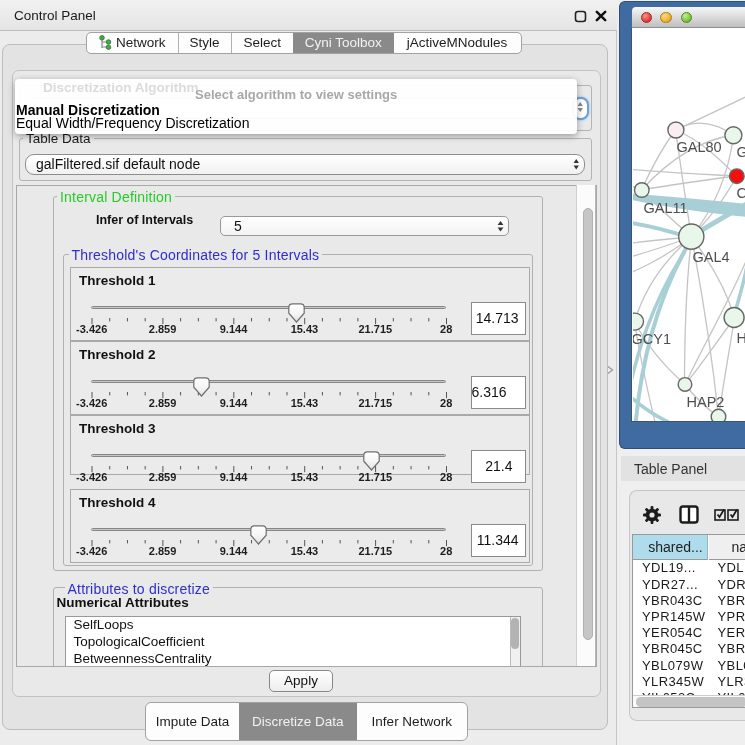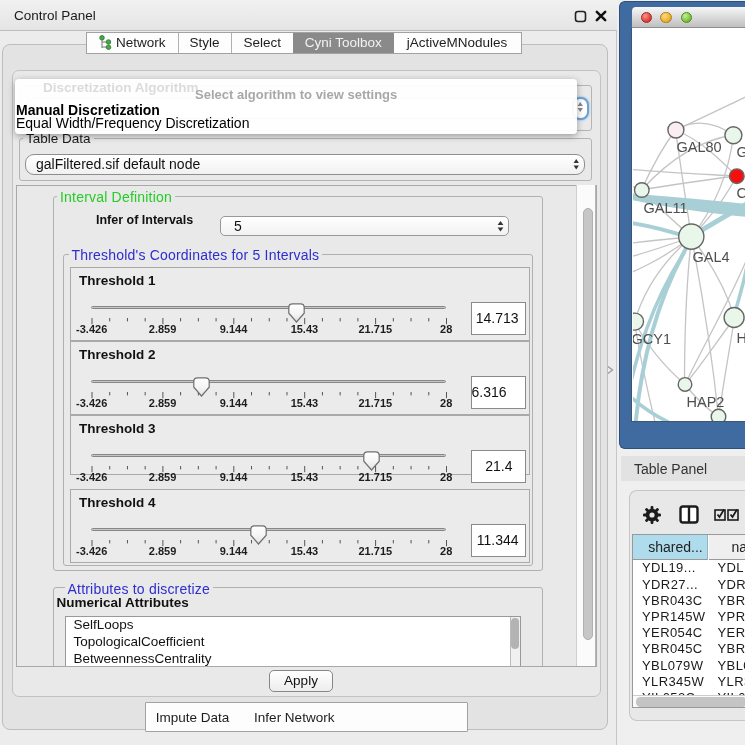--- a/index.html
+++ b/index.html
@@ -12,21 +12,21 @@
 <div class="abs" style="left:0;top:0;width:617px;height:31px;background:linear-gradient(#f1f1f1,#e5e5e5);border-bottom:1px solid #bdbdbd"></div>
 <div class="abs" style="left:14px;top:8px;font-size:13.5px;color:#1a1a1a">Control Panel</div>
 <svg class="abs" style="left:574px;top:10px" width="13" height="13" viewBox="0 0 13 13">
 <rect x="1.5" y="1.5" width="10" height="10" rx="2.5" fill="none" stroke="#222" stroke-width="1.6"></rect>
     </svg>
 <svg class="abs" style="left:594px;top:9px" width="14" height="14" viewBox="0 0 14 14">
 <path d="M2.8,2.8 L11.2,11.2 M11.2,2.8 L2.8,11.2" stroke="#111" stroke-width="2.5" stroke-linecap="round"></path>
     </svg>
 <div class="abs" style="left:2px;top:44px;width:606px;height:686px;background:#e3e3e3;border:1px solid #bdbdbd;border-radius:8px"></div>
 <div class="abs" style="left:11.5px;top:70px;width:589px;height:627px;background:#e9e9e9;border:1px solid #c2c2c2;border-radius:7px"></div>
-<div class="abs" style="left:86px;top:32px;width:435.5px;height:21.5px;background:#fdfdfd;border:1px solid #a2a2a2;border-radius:0;overflow:hidden;display:flex">
+<div class="abs" style="left:86px;top:32px;width:435.5px;height:21.5px;background:#fdfdfd;border:1px solid #a2a2a2;border-radius:5px;overflow:hidden;display:flex">
       <div style="width:91.5px;height:100%;color:#1d1d1d;border-right:1px solid #b0b0b0;display:flex;align-items:center;justify-content:center;font-size:13.5px"><svg width="13" height="16" viewBox="0 0 13 16" style="margin-right:4px;vertical-align:-3px">
 <line x1="3" y1="3" x2="3" y2="13" stroke="#8a8a8a" stroke-width="1.2"></line>
 <line x1="3" y1="7" x2="8.5" y2="7" stroke="#8a8a8a" stroke-width="1.2"></line>
 <line x1="3" y1="12" x2="8.5" y2="12" stroke="#8a8a8a" stroke-width="1.2"></line>
 <circle cx="3" cy="2.8" r="2.3" fill="#4aa64a" stroke="#2d7a2d" stroke-width="0.8"></circle>
 <circle cx="9.5" cy="7" r="2.3" fill="#4aa64a" stroke="#2d7a2d" stroke-width="0.8"></circle>
 <circle cx="9.5" cy="12.2" r="2.3" fill="#4aa64a" stroke="#2d7a2d" stroke-width="0.8"></circle>
 </svg>Network</div>
       <div style="width:53px;height:100%;color:#1d1d1d;border-right:1px solid #b0b0b0;display:flex;align-items:center;justify-content:center;font-size:13.5px">Style</div>
       <div style="width:61.5px;height:100%;color:#1d1d1d;display:flex;align-items:center;justify-content:center;font-size:13.5px">Select</div>
@@ -240,22 +240,23 @@
 <div class="abs" style="left:48px;top:430.0px;width:455.5px;height:90px;background:#fff;border:1px solid #999"></div>
 <div class="abs" style="left:56.5px;top:431.0px;font-size:13.5px;color:#111">SelfLoops</div>
 <div class="abs" style="left:56.5px;top:448.0px;font-size:13.5px;color:#111">TopologicalCoefficient</div>
 <div class="abs" style="left:56.5px;top:465.0px;font-size:13.5px;color:#111">BetweennessCentrality</div>
 <div class="abs" style="left:492.5px;top:431.0px;width:10px;height:88px;background:#f0f0f0;border-left:1px solid #bbb"></div>
 <div class="abs" style="left:493.5px;top:432.0px;width:8px;height:31px;background:#b3b3b3;border-radius:4px"></div>
 </div>
 <div class="abs" style="left:576px;top:185px;width:19.5px;height:481px;background:#fbfbfb;border-left:1px solid #cfcfcf;border-right:1px solid #b5b5b5"></div>
 <div class="abs" style="left:582.5px;top:208px;width:10px;height:432px;background:#c6c6c6;border:1px solid #b0b0b0;border-radius:5px"></div>
 <div class="abs" style="left:269px;top:670px;width:64px;height:21.5px;background:linear-gradient(#ffffff,#ededed);border:1px solid #878787;border-radius:5px;font-size:13.5px;color:#111;text-align:center;line-height:19.5px">Apply</div>
-<div class="abs" style="left:145px;top:702px;width:323px;height:30px;background:#fdfdfd;border:1px solid #a2a2a2;border-radius:1px;overflow:hidden;display:flex">
+<div class="abs" style="left:145px;top:702px;width:323px;height:39px;background:#fdfdfd;border:1px solid #a2a2a2;border-radius:6px;overflow:hidden;display:flex">
       <div style="width:93px;height:100%;color:#1d1d1d;display:flex;align-items:center;justify-content:center;font-size:13.5px">Impute Data</div>
+      <div style="width:117.5px;height:100%;background:#8a8a8a;color:#f2f2f2;display:flex;align-items:center;justify-content:center;font-size:13.5px">Discretize Data</div>
       <div style="width:110.5px;height:100%;color:#1d1d1d;display:flex;align-items:center;justify-content:center;font-size:13.5px">Infer Network</div>
     </div>
 <svg class="abs" style="left:606px;top:365px" width="8" height="10" viewBox="0 0 8 10">
       <path d="M2,1.5 L6.5,5 L2,8.5" fill="none" stroke="#9a9a9a" stroke-width="1.3"></path>
     </svg>
 <div class="abs" style="left:619px;top:1px;width:126px;height:448px;background:#3f6ba1;border:1px solid #2d4f79;border-right:none;border-radius:6px 0 0 6px"></div>
 <div class="abs" style="left:632px;top:7px;width:113px;height:20.5px;background:linear-gradient(#f7f7f7,#bfbfbf);border-radius:4px 0 0 0;border-bottom:1px solid #808080"></div>
 <div class="abs" style="left:641.0px;top:11.5px;width:11.4px;height:11.4px;border-radius:50%;background:radial-gradient(circle at 35% 30%, #f8958f, #e2443c 60%, #b93028);border:0.8px solid #a02622"></div>
 <div class="abs" style="left:660.3px;top:11.5px;width:11.4px;height:11.4px;border-radius:50%;background:radial-gradient(circle at 35% 30%, #fbd98a, #efb42f 60%, #c98f1c);border:0.8px solid #ad7b14"></div>
 <div class="abs" style="left:680.6999999999999px;top:11.5px;width:11.4px;height:11.4px;border-radius:50%;background:radial-gradient(circle at 35% 30%, #c4ecA0, #7fc73f 60%, #5da324);border:0.8px solid #4e8a1d"></div>

